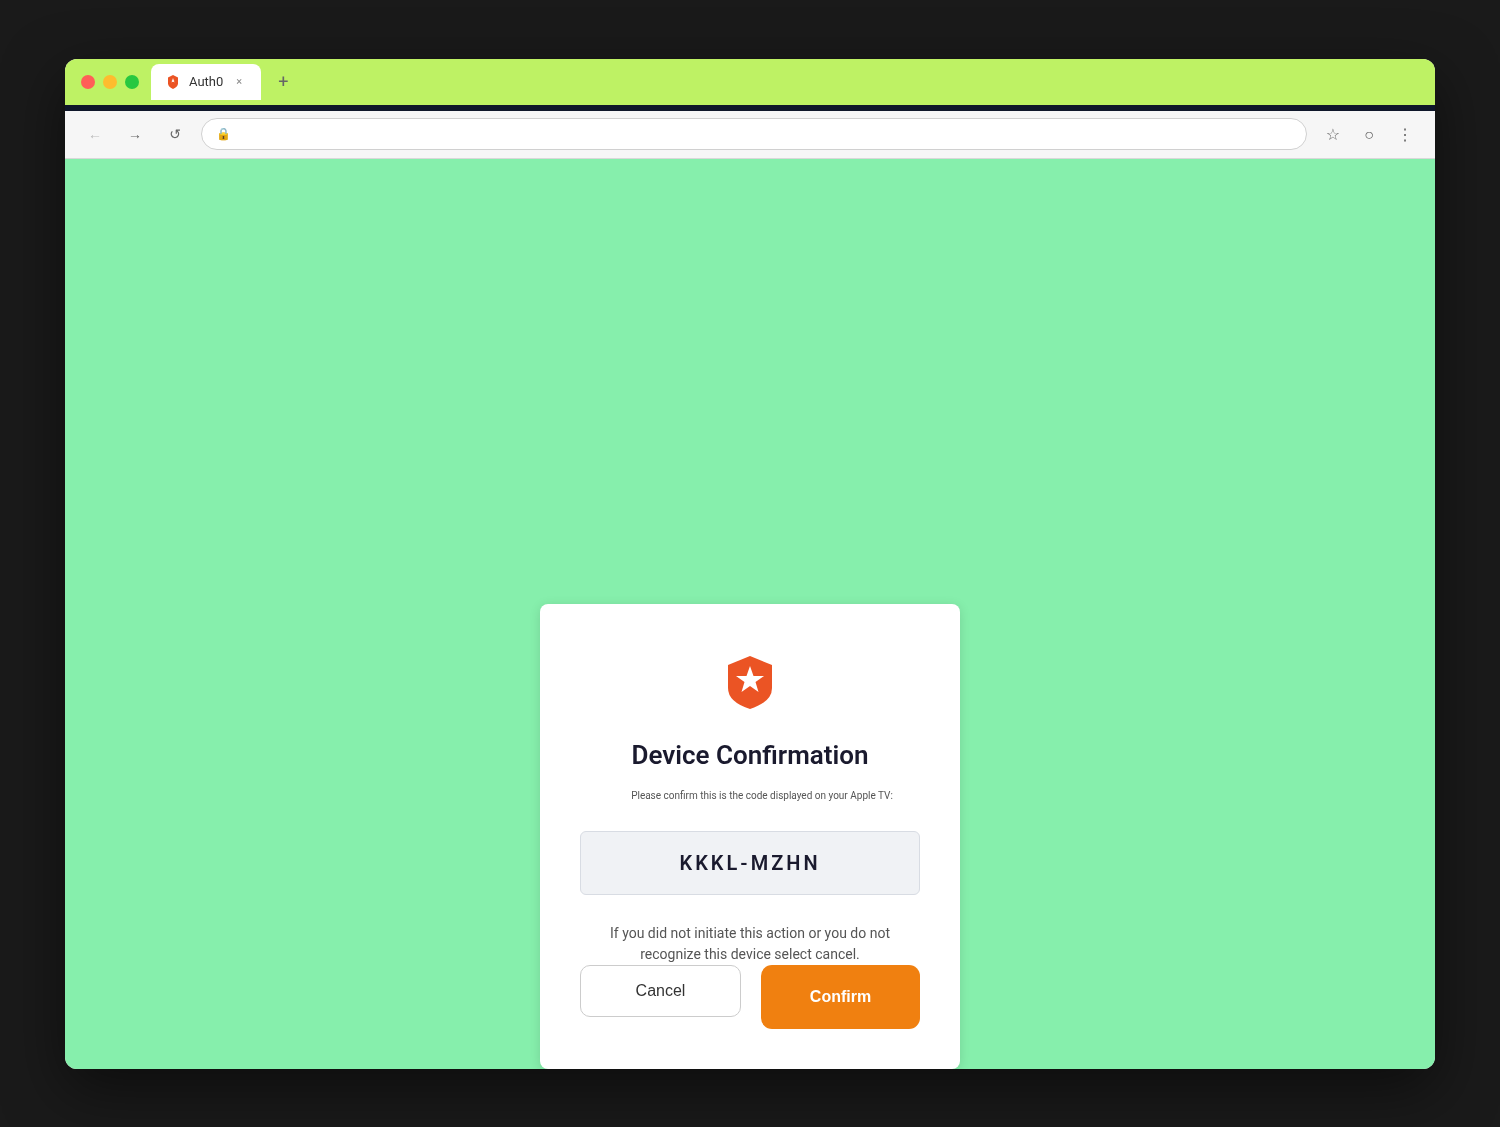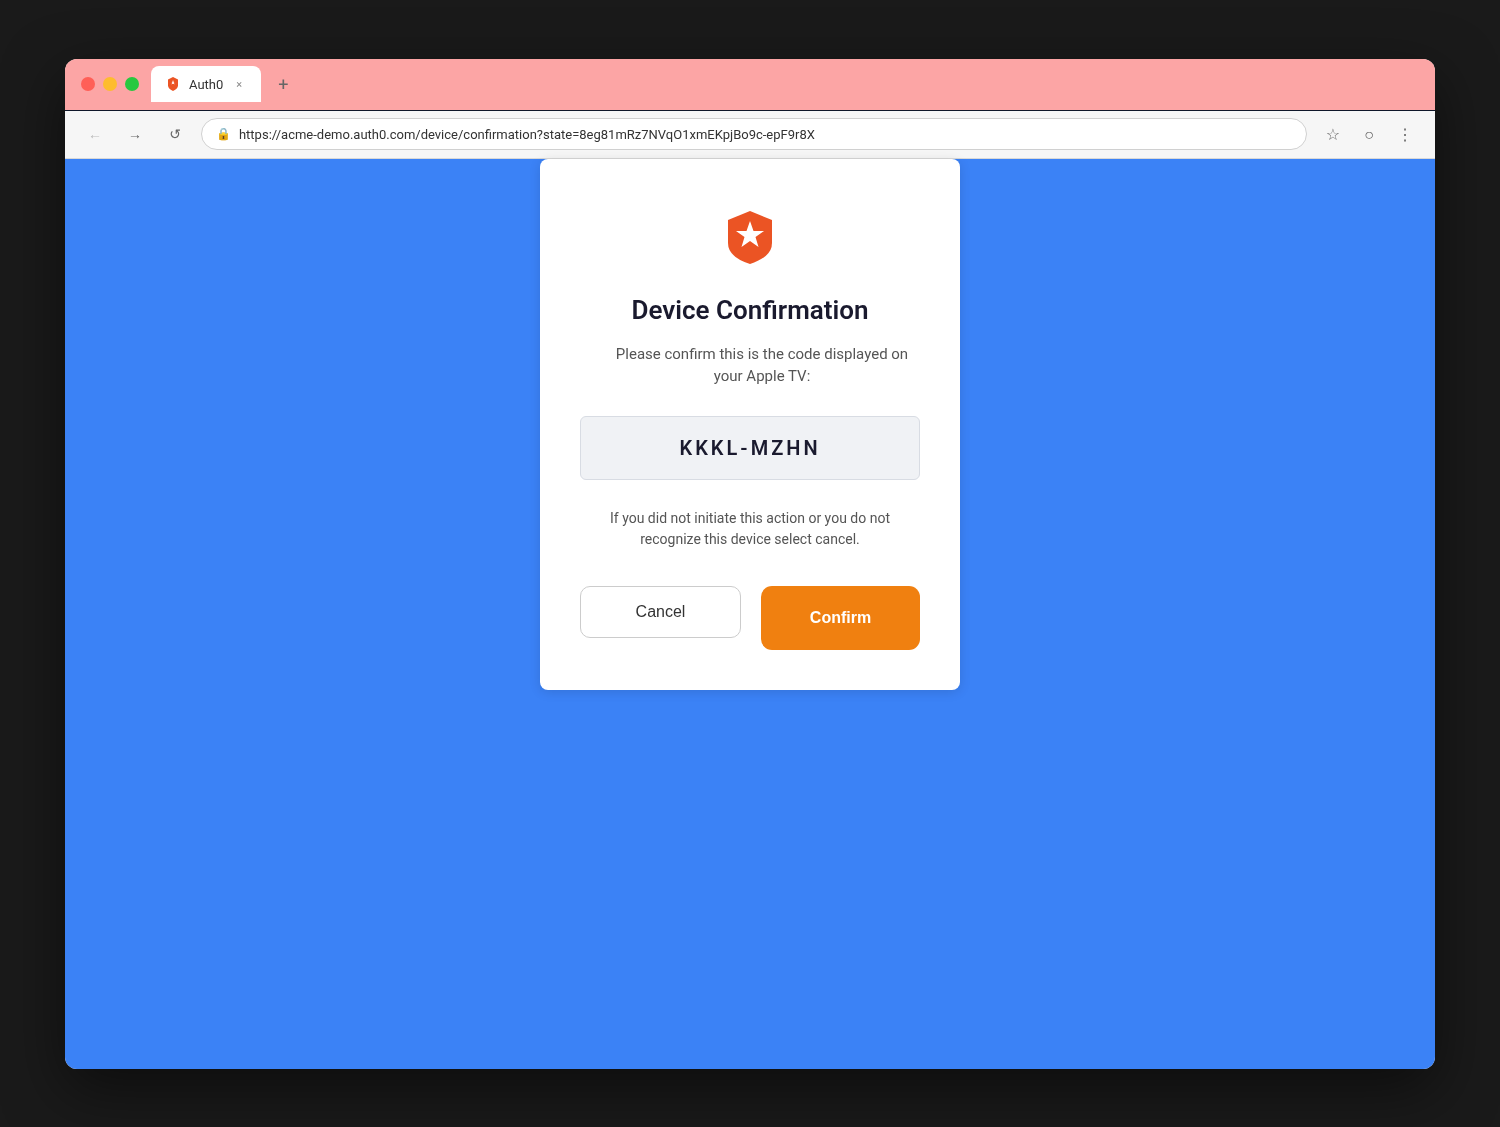--- a/index.html
+++ b/index.html
@@ -20,27 +20,27 @@
       background: #f0f0f0;
       border-radius: 12px;
       overflow: hidden;
       box-shadow: 0 20px 60px rgba(0,0,0,0.5);
       display: flex;
       flex-direction: column;
     }
 
     
     .title-bar {
-      background: #fca5a5;
+      background: #bef264;
       height: 52px;
       display: flex;
       align-items: center;
       padding: 0 16px;
       gap: 12px;
-      border-bottom: 1px solid #0f172a;
+      border-bottom: 6px solid #0f172a;
       flex-shrink: 0;
     }
 
     .traffic-lights {
       display: flex;
       gap: 8px;
       align-items: center;
     }
 
     .traffic-light {
@@ -162,23 +162,23 @@
       display: flex;
       align-items: center;
       justify-content: center;
       color: #666;
       font-size: 16px;
     }
 
     
     .page-content {
       flex: 1;
-      background: #3b82f6;
-      display: flex;
-      align-items: flex-start;
+      background: #86efac;
+      display: flex;
+      align-items: flex-end;
       justify-content: center;
     }
 
     
     .card {
       background: #ffffff;
       border-radius: 8px;
       box-shadow: 0 2px 12px rgba(0,0,0,0.12);
       width: 420px;
       padding: 48px 40px 40px;
@@ -200,21 +200,21 @@
 
     .card-title {
       font-size: 26px;
       font-weight: 600;
       color: #1a1a2e;
       margin-bottom: 18px;
       text-align: center;
     }
 
     .card-description {
-      font-size: 15px;
+      font-size: 10px;
       color: #555;
       text-align: center;
       line-height: 1.5;
       margin-bottom: 28px;
       margin-left: 24px;
     }
 
     .code-box {
       width: 100%;
       background: #f0f2f5;
@@ -229,21 +229,20 @@
       color: #1a1a2e;
       letter-spacing: 3px;
       margin-bottom: 28px;
     }
 
     .warning-text {
       font-size: 14px;
       color: #555;
       text-align: center;
       line-height: 1.5;
-      margin-bottom: 36px;
     }
 
     .button-row {
       display: flex;
       gap: 20px;
       width: 100%;
     }
 
     .btn-cancel {
       flex: 1;
@@ -309,21 +308,20 @@
       <span>←</span>
     </div>
     <div class="nav-btn">
       <span>→</span>
     </div>
     <div class="nav-btn">
       <span>↺</span>
     </div>
     <div class="url-bar">
       <span class="lock-icon">🔒</span>
-      <span class="url-text">https://acme-demo.auth0.com/device/confirmation?state=8eg81mRz7NVqO1xmEKpjBo9c-epF9r8X</span>
     </div>
     <div class="address-actions">
       <div class="addr-action-btn">
         <span>☆</span>
       </div>
       <div class="addr-action-btn">
         <span>○</span>
       </div>
       <div class="addr-action-btn">
         <span>⋮</span>

